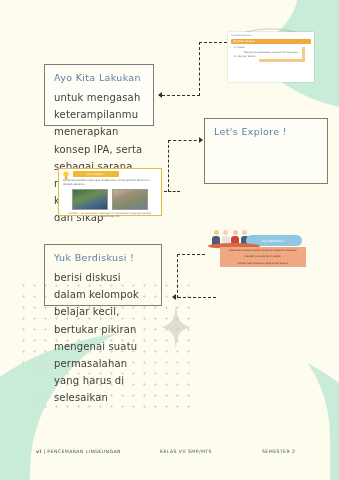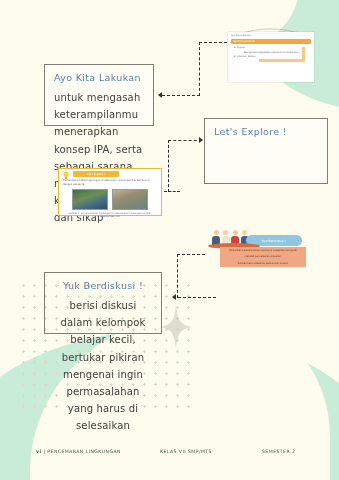--- a/index.html
+++ b/index.html
@@ -47,21 +47,21 @@
   }
   .tbox h3{
     margin:0 0 6px 0;font-size:9.5px;font-weight:400;color:#5c7fa8;
     letter-spacing:.35px;font-family:"DejaVu Sans","Liberation Sans",sans-serif;
   }
   .tbox p{
     margin:0;font-size:10px;line-height:1.72;color:#3e3e3e;letter-spacing:.15px;
   }
   #box-lakukan{left:44px;top:64px;width:110px;height:62px;}
   #box-explore{left:204px;top:118px;width:124px;height:66px;}
-  #box-diskusi{left:44px;top:272px;width:118px;height:62px;background:transparent;text-align:center;}
+  #box-diskusi{left:44px;top:244px;width:118px;height:62px;background:transparent;}
 
   
   .conn{position:absolute;}
   .dline-h{position:absolute;border-top:1px dashed #2f2f2f;height:0;}
   .dline-v{position:absolute;border-left:1px dashed #2f2f2f;width:0;}
   .arrow{position:absolute;width:0;height:0;}
   .arrow-left{border-top:3px solid transparent;border-bottom:3px solid transparent;border-right:4.5px solid #2f2f2f;}
   .arrow-right{border-top:3px solid transparent;border-bottom:3px solid transparent;border-left:4.5px solid #2f2f2f;}
 
   
@@ -166,21 +166,21 @@
     <h3>Ayo Kita Lakukan</h3>
     <p>untuk mengasah keterampilanmu menerapkan konsep IPA, serta sebagai sarana menilai aspek keterampilan dan sikap</p>
   </div>
 
   <div class="tbox" id="box-explore">
     <h3>Let's Explore !</h3>
   </div>
 
   <div class="tbox" id="box-diskusi">
     <h3>Yuk Berdiskusi !</h3>
-    <p>berisi diskusi dalam kelompok belajar kecil, bertukar pikiran mengenai ingin permasalahan yang harus di selesaikan</p>
+    <p>berisi diskusi dalam kelompok belajar kecil, bertukar pikiran mengenai suatu permasalahan yang harus di selesaikan</p>
   </div>
 
   <div class="thumb" id="thumb-doc">
     <div class="doc-top">Ayo Kita Lakukan</div>
     <div class="doc-bar">
       <span>Ayo Kita Lakukan</span>
     </div>
     <div class="doc-body">
       <div class="doc-rule"></div>
       <div class="doc-rule-b"></div>

